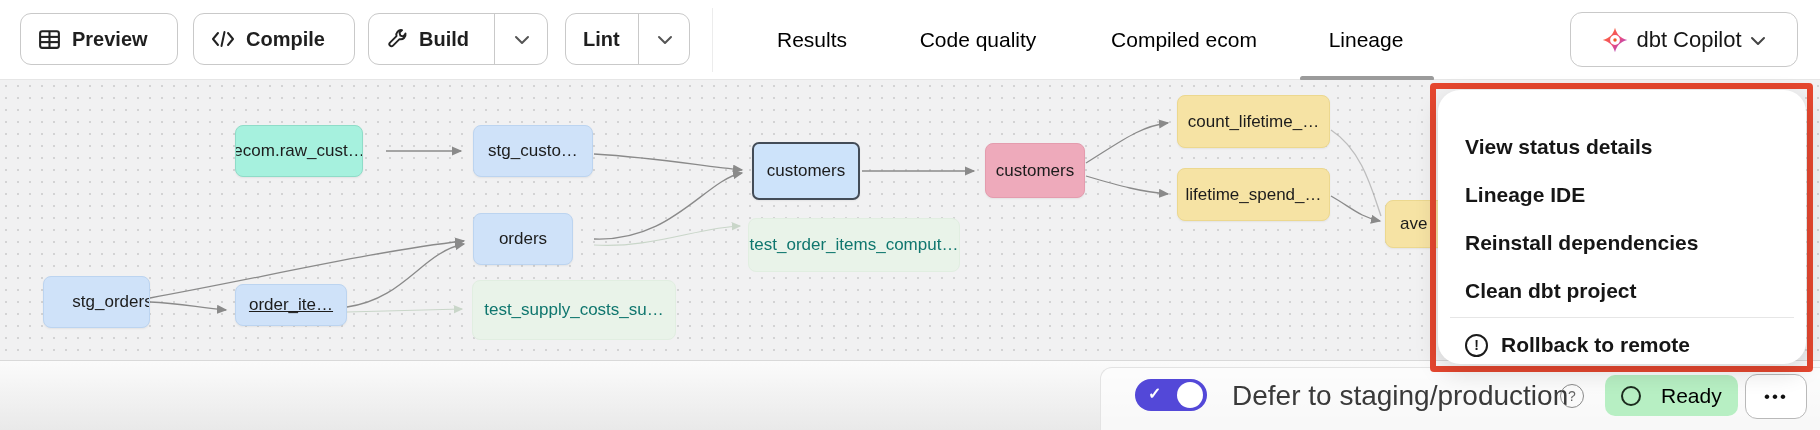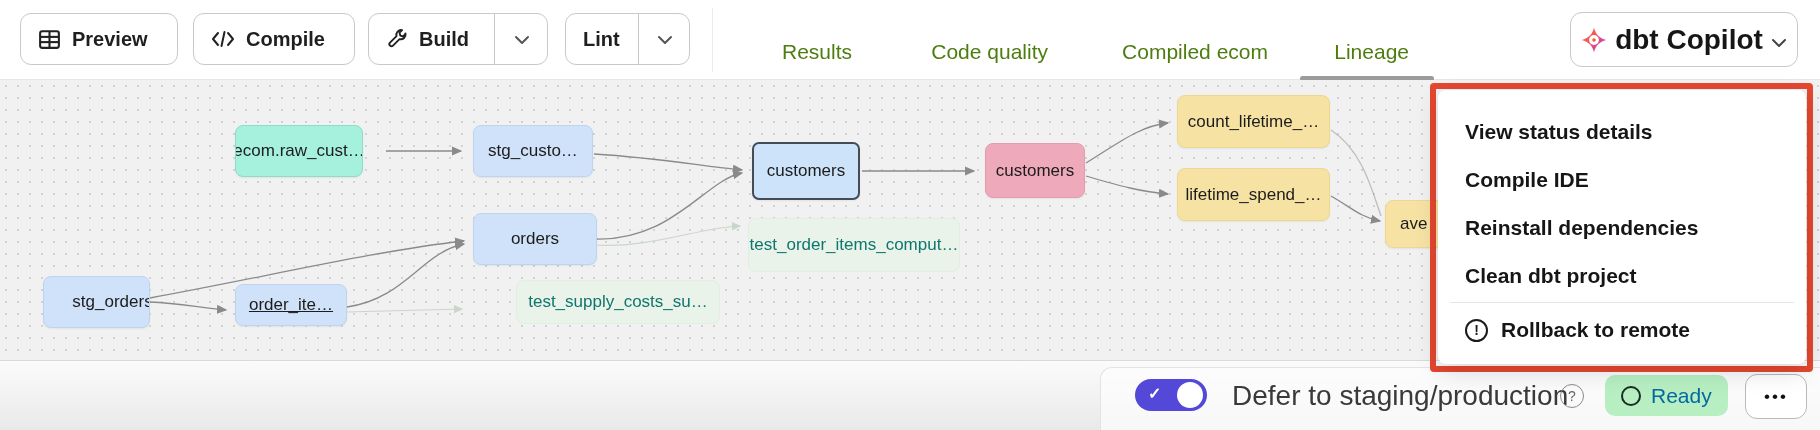--- a/index.html
+++ b/index.html
@@ -5,27 +5,27 @@
   * { margin:0; padding:0; box-sizing:border-box; }
   html,body { width:1820px; height:430px; overflow:hidden; }
   body { font-family:"Liberation Sans", sans-serif; background:#fff; position:relative; }
 
   
   .toolbar { position:absolute; left:0; top:0; width:1820px; height:80px; background:#fff; border-bottom:1px solid #e6e6e6; }
   .btn { position:absolute; top:13px; height:52px; background:#fff; border:1px solid #c9c9c9; border-radius:11px;
          display:flex; align-items:center; color:#1f1f1f; font-size:20px; font-weight:600; cursor:pointer; }
   .btn .ico { display:flex; align-items:center; justify-content:center; margin:0 10px 0 16px; }
   .split { position:absolute; top:0; height:100%; display:flex; align-items:center; justify-content:center; border-left:1px solid #c9c9c9; }
-  .tab { position:absolute; top:12px; height:80px; display:flex; align-items:center; justify-content:flex-end;
-         font-size:21px; color:#4d7c0f; cursor:pointer; }
+  .tab { position:absolute; top:0; height:80px; display:flex; align-items:center; justify-content:center;
+         font-size:21px; color:#000000; cursor:pointer; }
   .tab.active { font-weight:500; }
   .tab-underline { position:absolute; left:1300px; top:76px; width:134px; height:5px; background:#9b9b9b; border-radius:3px; }
   .tb-divider { position:absolute; left:712px; top:8px; width:1px; height:64px; background:#ececec; }
   .copilot { position:absolute; left:1570px; top:12px; width:228px; height:55px; border:1px solid #c9c9c9; border-radius:12px;
-             background:#fff; display:flex; align-items:center; justify-content:center; gap:7px; font-size:28px; font-weight:700; color:#161616; cursor:pointer; }
+             background:#fff; display:flex; align-items:center; justify-content:center; gap:7px; font-size:22px; font-weight:400; color:#161616; cursor:pointer; }
 
   
   .graph { position:absolute; left:0; top:80px; width:1820px; height:280px; background:#f1f1f2;
            background-image:radial-gradient(circle, #d3d3d4 1.1px, transparent 1.1px); background-size:12px 12px; }
   .graph svg.edges { position:absolute; left:0; top:0; }
   .node { position:absolute; border-radius:8px; display:flex; align-items:center; justify-content:center;
           font-size:17px; color:#1c1c1c; box-shadow:0 1px 2px rgba(0,0,0,0.06); cursor:pointer; white-space:nowrap; overflow:hidden;text-align:right; }
   .n-teal { background:#a6f1de; border:1px solid #8fdcc8; }
   .n-blue { background:#cfe2f9; border:1px solid #bcd4f0; }
   .n-selected { background:#cde3fa; border:2.5px solid #434c57; border-radius:7px; }
@@ -45,30 +45,30 @@
                background:linear-gradient(#fbfbfb,#e9e9e9); border-top:1px solid #d9d9d9; }
   .sb-panel { position:absolute; left:1100px; top:6px; width:720px; height:64px; background:rgba(253,253,253,0.7);
               border:1px solid #e3e3e3; border-right:none; border-bottom:none; border-top-left-radius:12px; }
   .toggle { position:absolute; left:1135px; top:18px; width:72px; height:32px; border-radius:16px; background:#5348d8; cursor:pointer; }
   .toggle .check { position:absolute; left:13px; top:5px; color:#fff; font-size:16px; font-weight:700; }
   .toggle .knob { position:absolute; right:4px; top:3px; width:26px; height:26px; border-radius:50%; background:#fff; }
   .defer { position:absolute; left:1232px; top:0; height:70px; display:flex; align-items:center; font-size:28px; color:#3a3a3a; font-weight:500; }
   .help { position:absolute; left:1560px; top:23px; width:24px; height:24px; border:1.6px solid #8a8a8a; border-radius:50%;
           display:flex; align-items:center; justify-content:center; font-size:14px; color:#666; cursor:pointer; }
   .ready { position:absolute; left:1605px; top:14px; height:41px; padding:0 16px; border-radius:10px; background:#b7efc3;
-           display:flex; align-items:center; gap:10px; font-size:21px; font-weight:500; color:#0369a1; }
+           display:flex; align-items:center; gap:20px; font-size:21px; font-weight:500; color:#000000; }
   .ready .dot { width:20px; height:20px; border:2.2px solid #1c2b1e; border-radius:50%; background:transparent; }
   .more-btn { position:absolute; left:1745px; top:13px; width:62px; height:45px; background:#fff; border:1px solid #b9b9b9;
               border-radius:12px; display:flex; align-items:center; justify-content:center; font-size:17px; letter-spacing:2px;
               color:#111; cursor:pointer; }
 
   
   .annotation { position:absolute; left:1430px; top:83px; width:383px; height:289px; border:6px solid #e5472f; border-radius:4px; z-index:60; pointer-events:none; }
-  .menu { position:absolute; left:1438px; top:90px; width:368px; height:274px; background:#fff; border-radius:8px;
-          box-shadow:0 8px 24px rgba(0,0,0,0.14); z-index:61; padding-top:18px; }
+  .menu { position:absolute; left:1438px; top:90px; width:368px; height:274px; background:#fff; border-radius:22px;
+          box-shadow:0 8px 24px rgba(0,0,0,0.14); z-index:61; padding-top:33px; }
   .menu-item { height:48px; display:flex; align-items:center; padding-left:27px; font-size:21px; font-weight:600; color:#161616; cursor:pointer; }
   .menu-divider { height:1px; background:#e6e6e6; margin:2px 12px 3px 12px; }
   .warn-ico { width:23px; height:23px; border:2px solid #1b1b1b; border-radius:50%; display:flex; align-items:center;
               justify-content:center; font-size:14px; font-weight:700; color:#1b1b1b; margin-right:13px; }
 
   .chev { display:inline-block; }
 </style>
 </head>
 <body>
 
@@ -193,33 +193,33 @@
       <path d="M347,232 L462,229" marker-end="url(#ahf)"></path>
     </g>
   </svg>
 
   <div class="node n-teal" style="left:235px; top:45px; width:128px; height:52px;">
       <span>ecom.raw_cust…</span>
     </div>
   <div class="node n-blue" style="left:473px; top:45px; width:120px; height:52px;">
       <span>stg_custo…</span>
     </div>
-  <div class="node n-blue" style="left:473px; top:133px; width:124px; height:52px;">
+  <div class="node n-blue" style="left:473px; top:133px; width:100px; height:52px;">
       <span>orders</span>
     </div>
   <div class="node n-blue" style="left:43px; top:196px; width:107px; height:52px;padding-left:32px;">
       <span>stg_orders</span>
     </div>
   <div class="node n-blue" style="left:235px; top:204px; width:112px; height:42px;text-decoration:underline;">
       <span>order_ite…</span>
     </div>
   <div class="node n-test" style="left:748px; top:138px; width:212px; height:54px;">
       <span>test_order_items_comput…</span>
     </div>
-  <div class="node n-test" style="left:472px; top:200px; width:204px; height:44px;margin-left:44px;">
+  <div class="node n-test" style="left:472px; top:200px; width:204px; height:60px;">
       <span>test_supply_costs_su…</span>
     </div>
   <div class="node n-pink" style="left:985px; top:63px; width:100px; height:55px;">
       <span>customers</span>
     </div>
   <div class="node n-yellow" style="left:1177px; top:15px; width:153px; height:53px;">
       <span>count_lifetime_…</span>
     </div>
   <div class="node n-yellow" style="left:1177px; top:88px; width:153px; height:53px;">
       <span>lifetime_spend_…</span>
@@ -252,21 +252,21 @@
   <div class="more-btn">
     <span>•••</span>
   </div>
 </div>
 
 <div class="menu">
   <div class="menu-item">
       <span>View status details</span>
     </div>
   <div class="menu-item">
-      <span>Compile IDE</span>
+      <span>Lineage IDE</span>
     </div>
   <div class="menu-item">
       <span>Reinstall dependencies</span>
     </div>
   <div class="menu-item">
       <span>Clean dbt project</span>
     </div>
   <div class="menu-divider"></div>
   <div class="menu-item">
     <span class="warn-ico">!</span>

